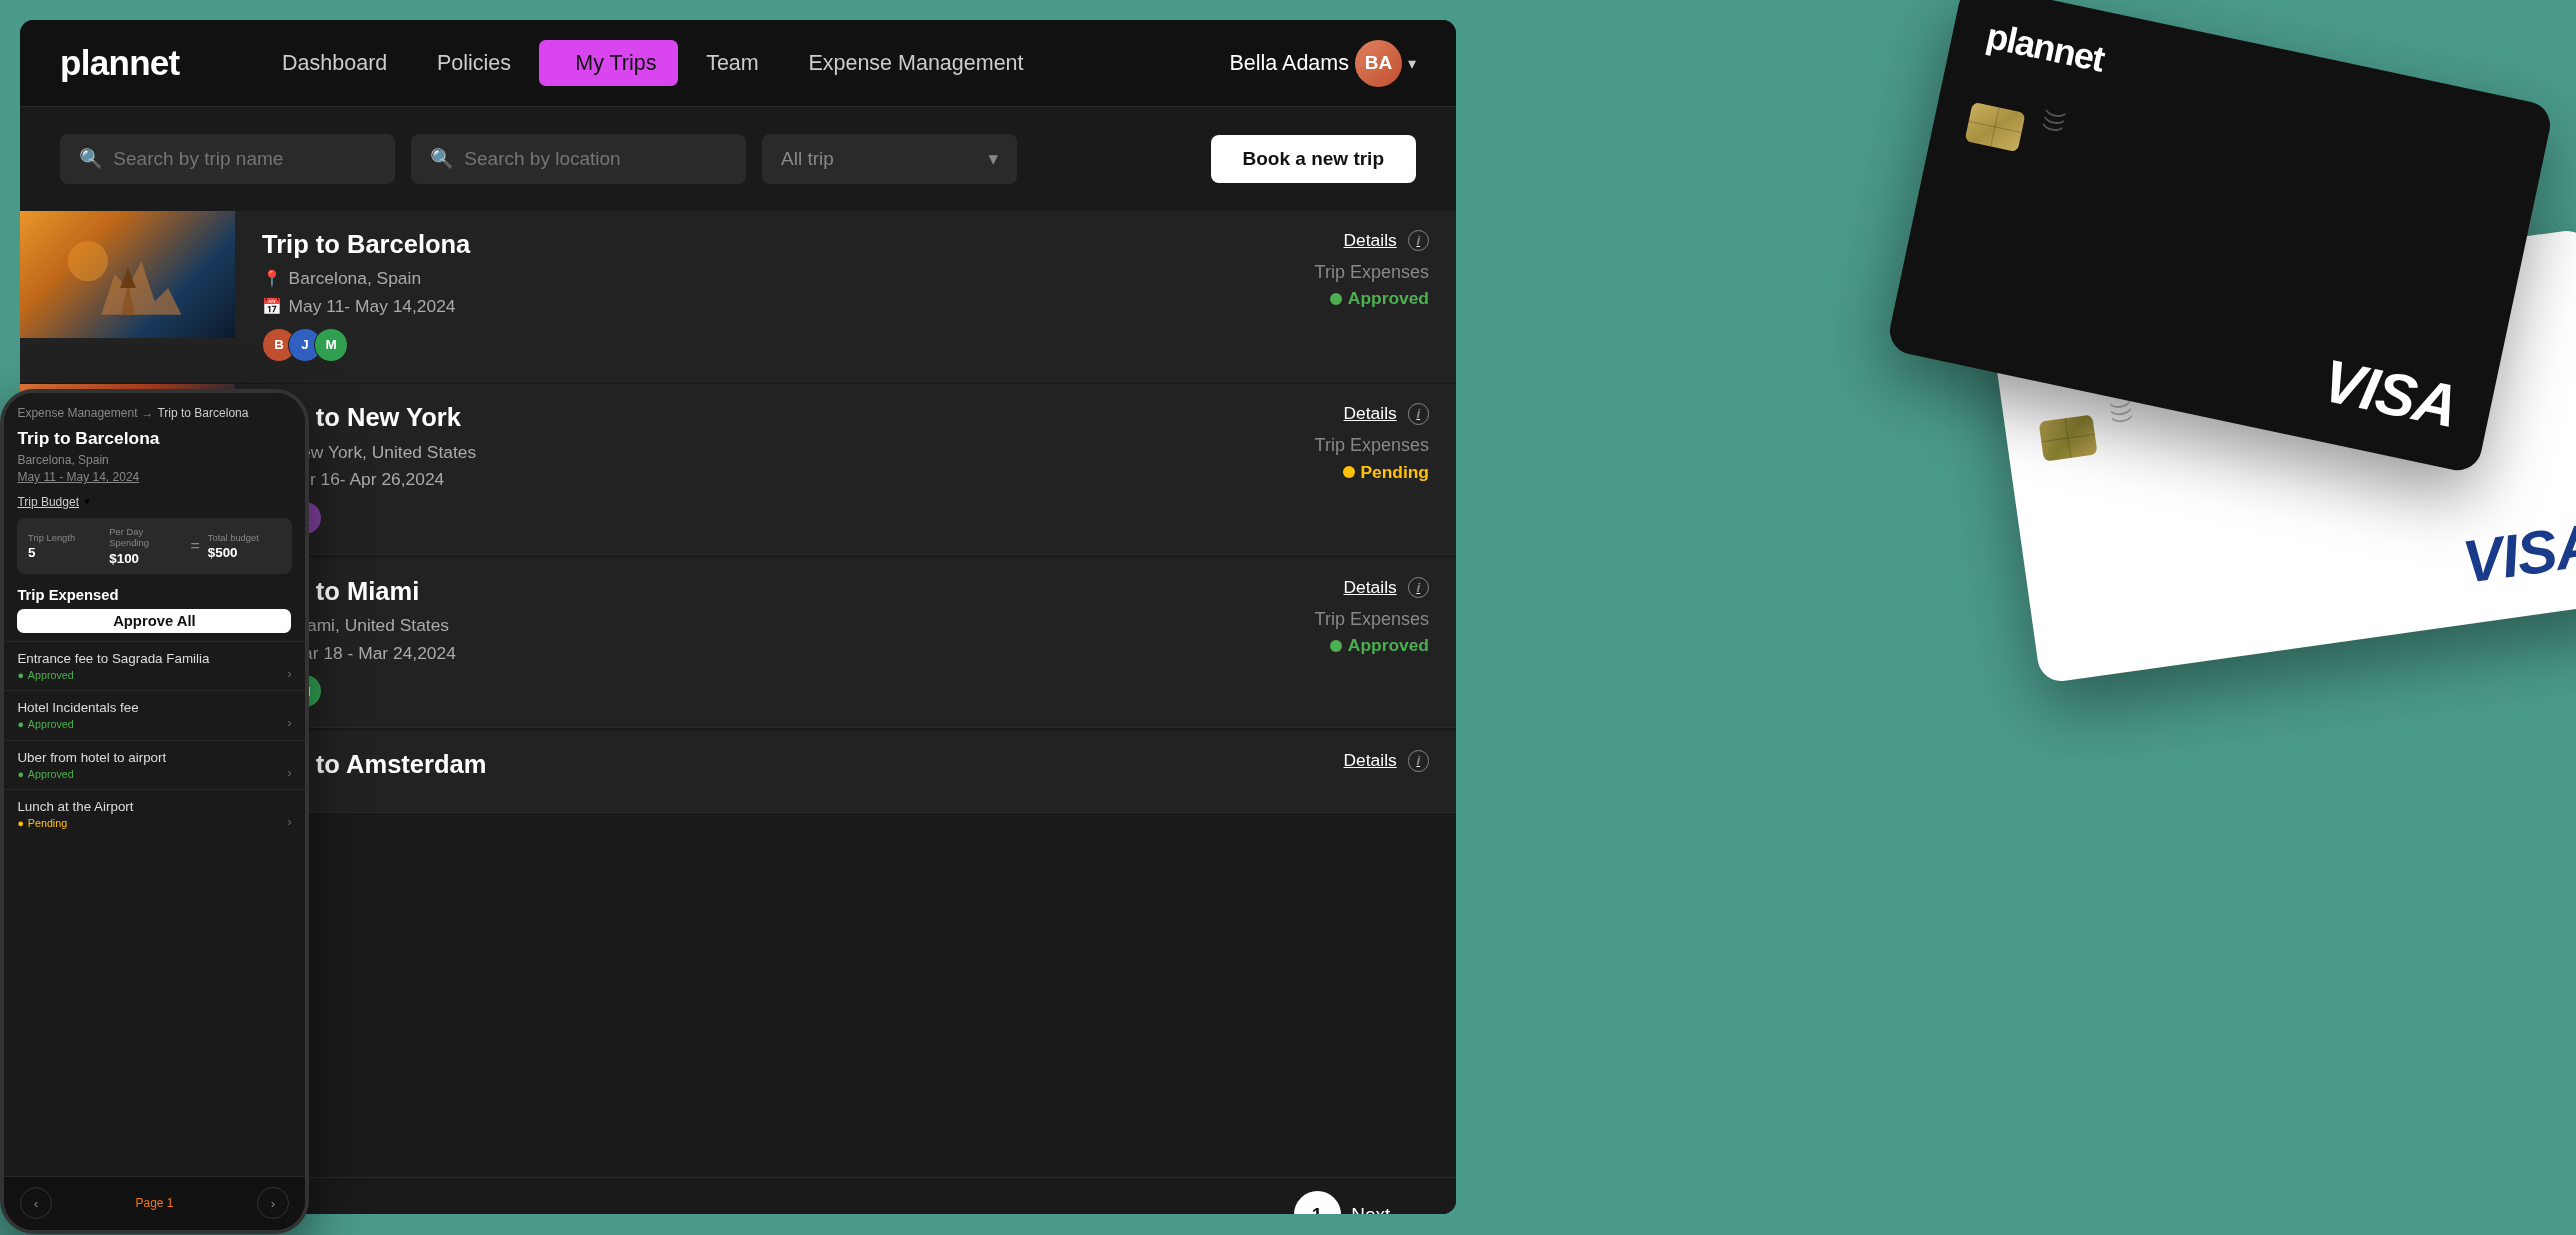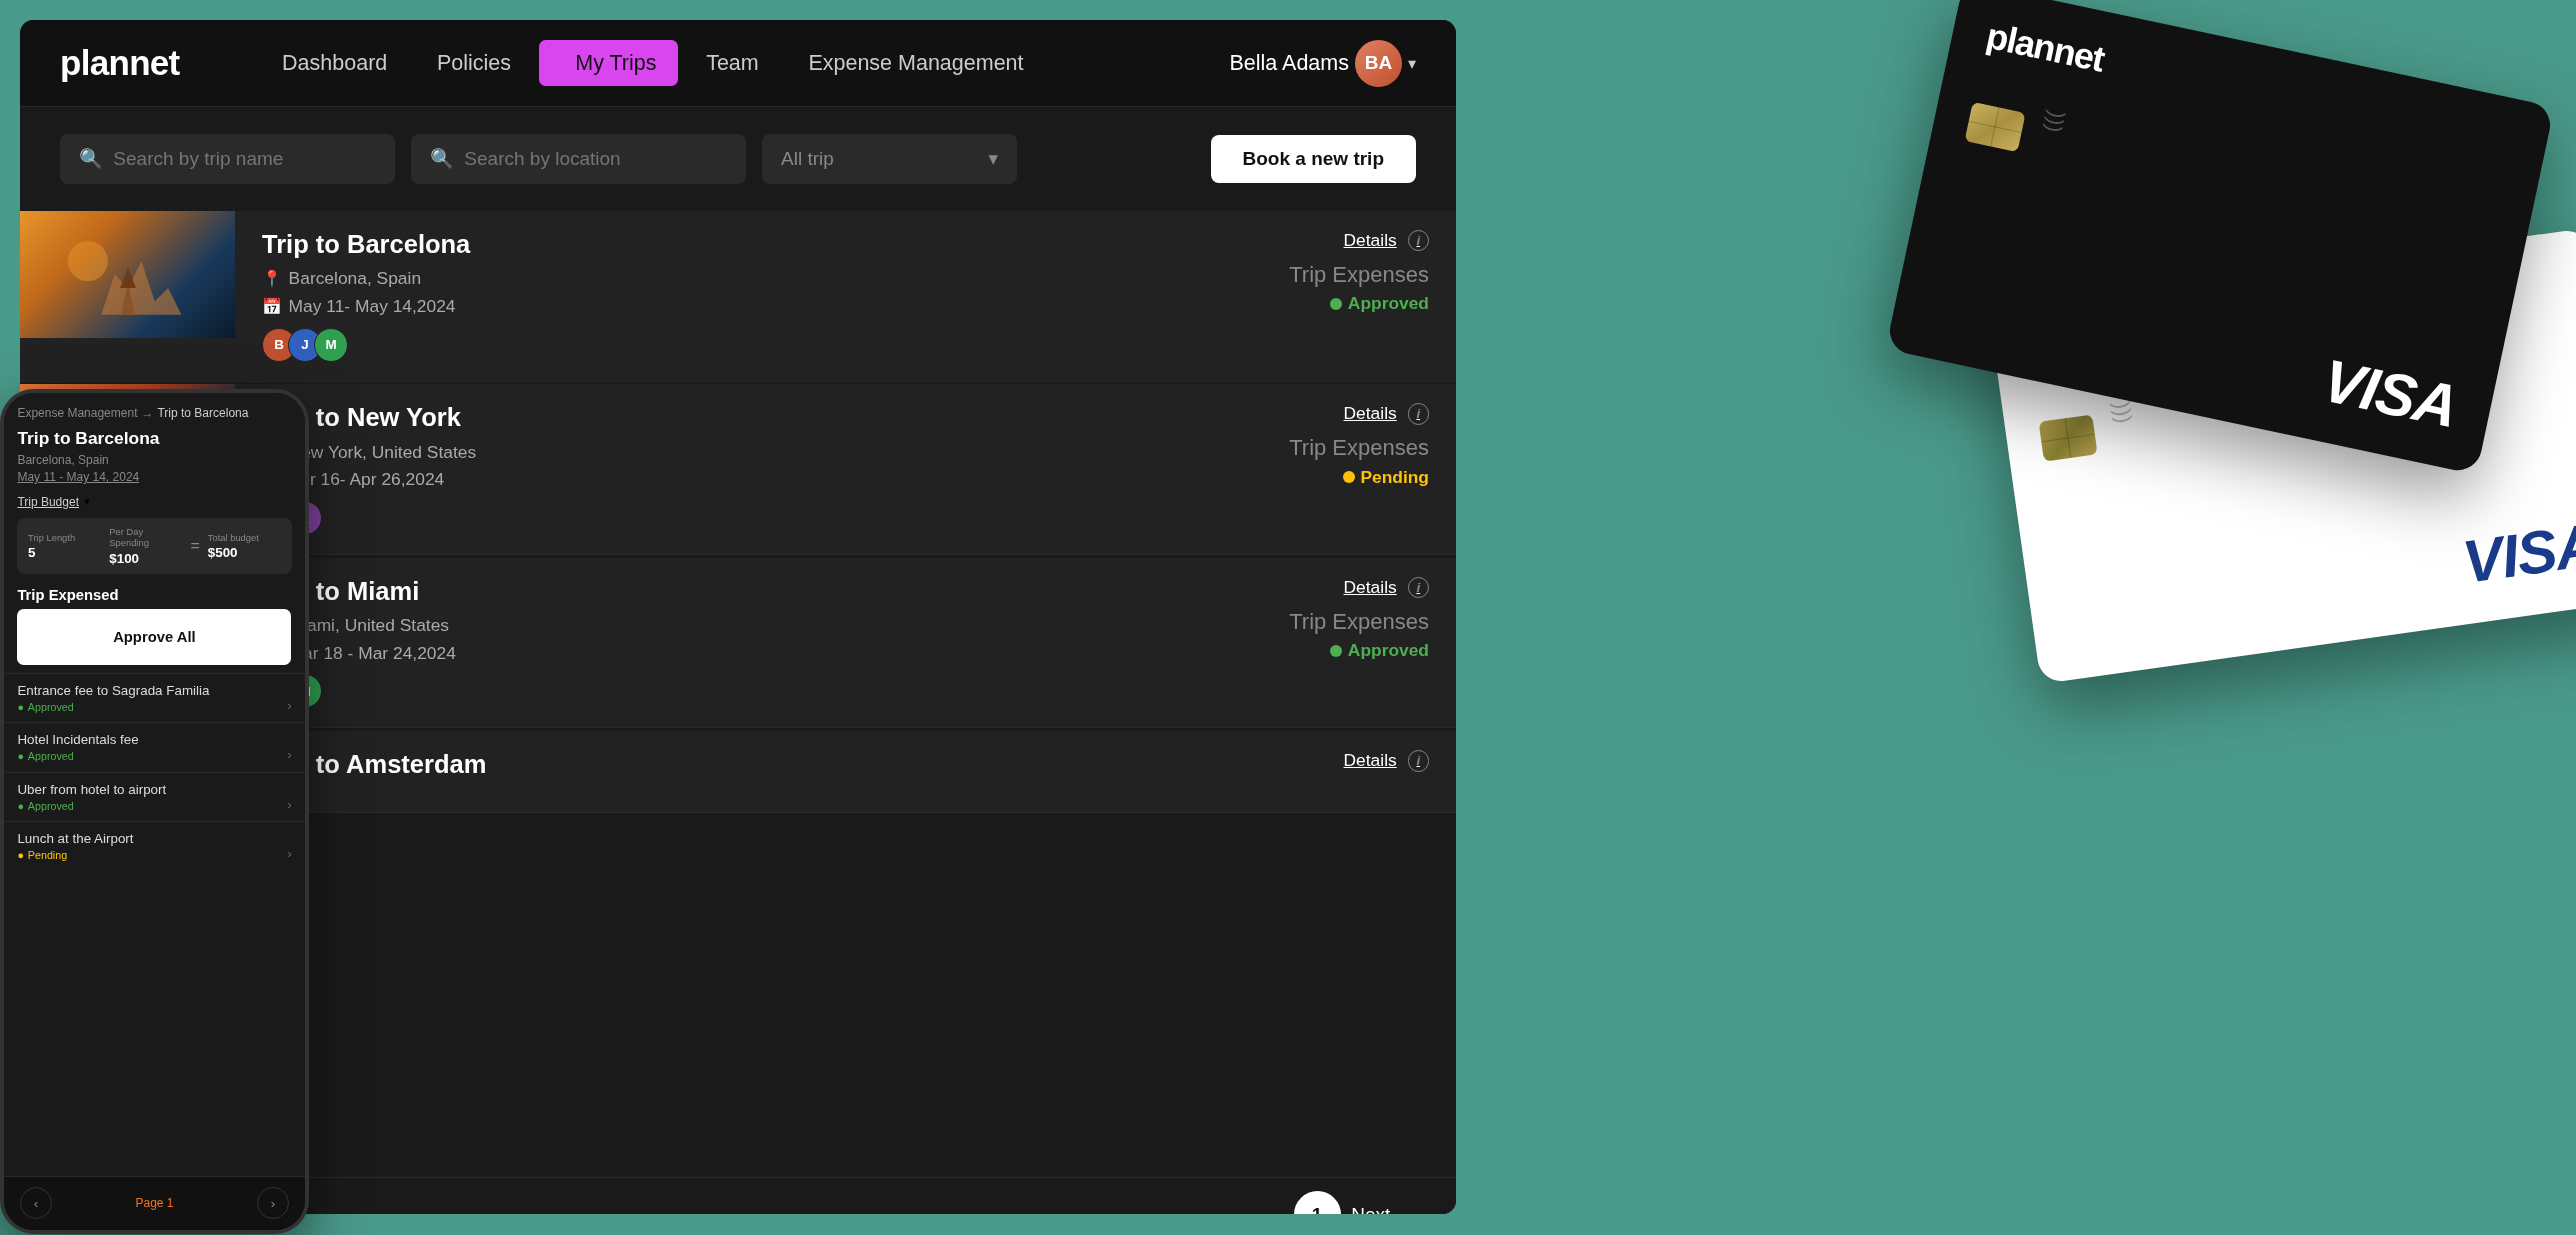--- a/index.html
+++ b/index.html
@@ -256,21 +256,21 @@
       margin-left: 20px;
     }
     .expense-status {
       display: flex;
       flex-direction: column;
       align-items: flex-end;
       gap: 5.4px;
     }
     .expense-label {
       color: #888;
-      font-size: 22px;
+      font-size: 18px;
     }
     .status-badge {
       display: flex;
       align-items: center;
       gap: 5.4px;
       font-size: 17.4px;
       font-weight: 600;
     }
     .status-approved { color: #4CAF50; }
     .status-pending { color: #FFC107; }
@@ -409,21 +409,21 @@
       font-size: 14.8px;
       font-weight: 700;
       color: #fff;
     }
     .phone-approve-all {
       margin: 0 13.4px 8px 13.4px;
       background: #fff;
       color: #111;
       border: none;
       border-radius: 6.7px;
-      padding: 20px;
+      padding: 4px;
       font-size: 14.8px;
       font-weight: 700;
       text-align: center;
       cursor: pointer;
       width: calc(100% - 27px);
     }
     .phone-expense-item {
       display: flex;
       align-items: flex-end;
       padding: 9.4px 13.4px;

